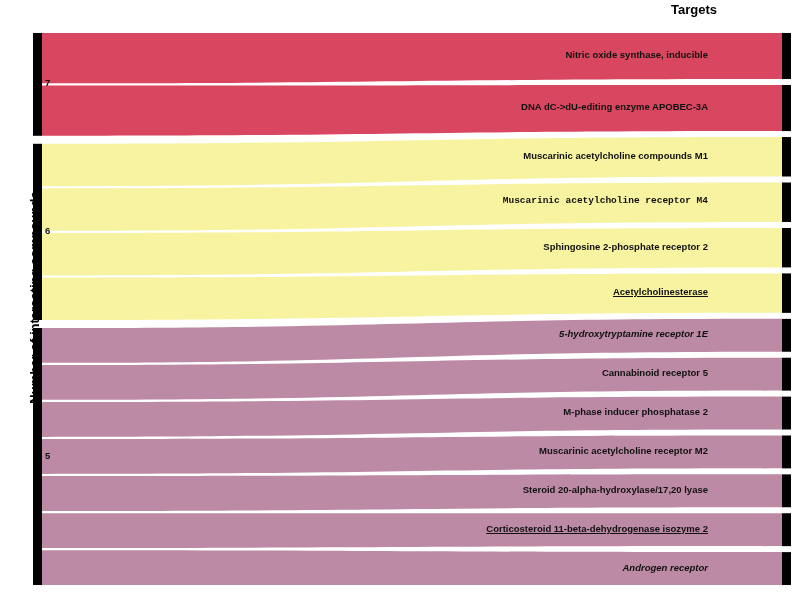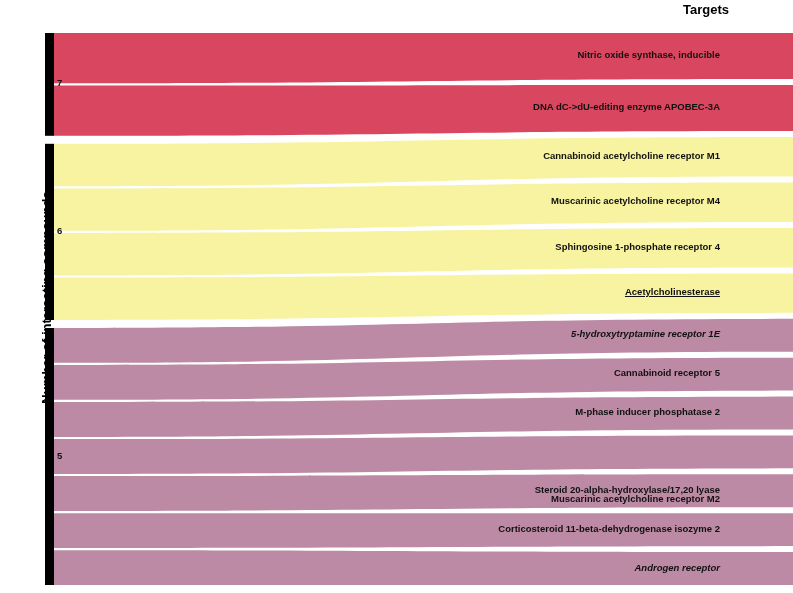--- a/index.html
+++ b/index.html
@@ -9,21 +9,21 @@
   }
   body {
     width: 793px;
     height: 593px;
     font-family: "Liberation Sans", sans-serif;
     overflow: hidden;
     position: relative;
   }
   #chart-root {
     position: absolute;
-    left: 12px;
+    left: 0;
     top: 0;
     width: 723px;
     height: 593px;
   }
   .axis-title-right {
     position: absolute;
     font-weight: bold;
     font-size: 13px;
     color: #000000;
     text-align: right;
@@ -93,25 +93,25 @@
       <rect x="782" y="513.2465753424657" width="9" height="32.8767123287671" fill="#000000"></rect>
       <rect x="782" y="552.1232876712328" width="9" height="32.8767123287671" fill="#000000"></rect>
     </svg>
 
   <div id="labels-layer">
       <div class="source-label" style="left: 45px; top: 77.3973px;">7</div>
       <div class="source-label" style="left: 45px; top: 224.904px;">6</div>
       <div class="source-label" style="left: 45px; top: 449.507px;">5</div>
       <div class="node-label" style="right: 15px; top: 49.0137px; text-align: right;">Nitric oxide synthase, inducible</div>
       <div class="node-label" style="right: 15px; top: 101.041px;">DNA dC-&gt;dU-editing enzyme APOBEC-3A</div>
-      <div class="node-label" style="right: 15px; top: 149.781px;">Cannabinoid acetylcholine receptor M1</div>
-      <div class="node-label" style="right: 15px; top: 195.233px;">Muscarinic acetylcholine receptor M4</div>
-      <div class="node-label" style="right: 15px; top: 240.685px;">Sphingosine 1-phosphate receptor 4</div>
+      <div class="node-label" style="right: 15px; top: 149.781px;">Muscarinic acetylcholine compounds M1</div>
+      <div class="node-label" style="right: 15px; top: 195.233px; font-family: Liberation Mono, monospace;">Muscarinic acetylcholine receptor M4</div>
+      <div class="node-label" style="right: 15px; top: 240.685px;">Sphingosine 2-phosphate receptor 2</div>
       <div class="node-label" style="right: 15px; top: 286.137px; text-decoration: underline;">Acetylcholinesterase</div>
       <div class="node-label" style="right: 15px; top: 328.301px; font-style: italic;">5-hydroxytryptamine receptor 1E</div>
       <div class="node-label" style="right: 15px; top: 367.178px;">Cannabinoid receptor 5</div>
       <div class="node-label" style="right: 15px; top: 406.055px;">M-phase inducer phosphatase 2</div>
-      <div class="node-label" style="right: 15px; top: 444.932px; margin-top: 48px;">Muscarinic acetylcholine receptor M2</div>
+      <div class="node-label" style="right: 15px; top: 444.932px;">Muscarinic acetylcholine receptor M2</div>
       <div class="node-label" style="right: 15px; top: 483.808px;">Steroid 20-alpha-hydroxylase/17,20 lyase</div>
-      <div class="node-label" style="right: 15px; top: 522.685px;">Corticosteroid 11-beta-dehydrogenase isozyme 2</div>
+      <div class="node-label" style="right: 15px; top: 522.685px; text-decoration: underline;">Corticosteroid 11-beta-dehydrogenase isozyme 2</div>
       <div class="node-label" style="right: 15px; top: 561.562px; font-style: italic;">Androgen receptor</div>
     </div>
 </div>
 
 </body></html>

